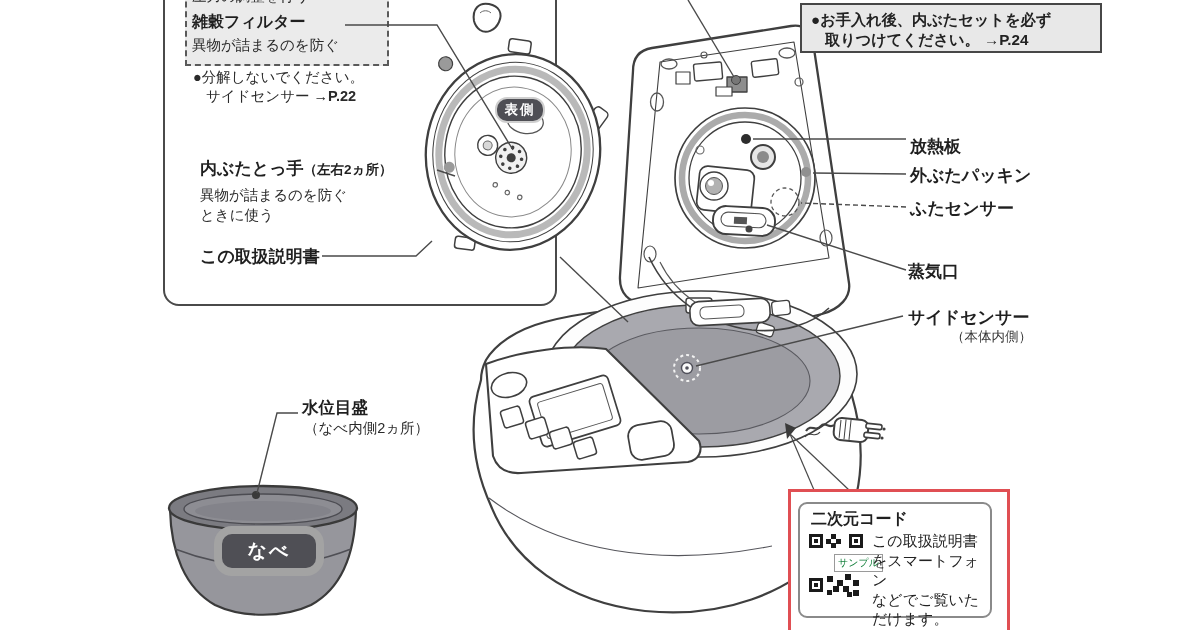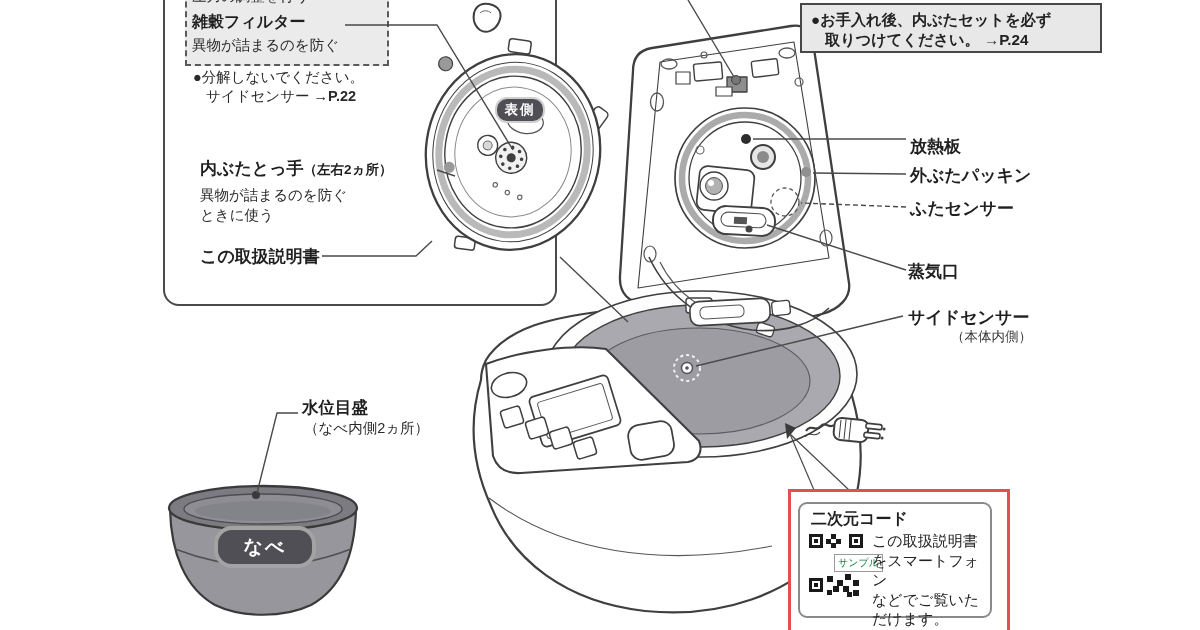--- a/index.html
+++ b/index.html
@@ -19,21 +19,21 @@
   
   .lbl{position:absolute;white-space:nowrap;}
   .b17{font-weight:700;font-size:17px;}
   .b16{font-weight:700;font-size:16px;}
   .t14{font-size:14.5px;color:#2a2a2a;}
   .small-sub{font-weight:700;font-size:13.5px;margin-top:31px;}
   .pagebold{font-weight:700;}
   
   .pill{position:absolute;display:flex;align-items:center;justify-content:center;background:#4f4f55;color:#fff;font-weight:700;border-radius:18px;letter-spacing:2px;}
   #badge-front{left:495px;top:97px;width:46px;height:22px;font-size:13.5px;border:2px solid #cfcfcf;border-radius:12px;}
-  #badge-pot{left:214px;top:526px;width:94px;height:34px;font-size:19px;border:4px solid #a3a3a3;}
+  #badge-pot{left:214px;top:526px;width:94px;height:34px;font-size:19px;border:8px solid #a3a3a3;}
   #badge-body{left:573px;top:481px;width:90px;height:33px;font-size:19px;border:2px solid #e8e8e8;}
   
   #qr-title{position:absolute;left:11px;top:5px;font-weight:700;font-size:16px;}
   #qr-text{position:absolute;left:72px;top:27px;font-size:15px;line-height:19.5px;color:#222;}
   #qr-sample{position:absolute;left:-2px;top:50px;border:1.5px solid #9a9a9a;background:#fff;font-size:10px;color:#15803d;padding:1px 3px;letter-spacing:0;margin-left:36px;}
   #qr-svg{position:absolute;left:9px;top:30px;}
 </style>
 </head>
 <body>
 

